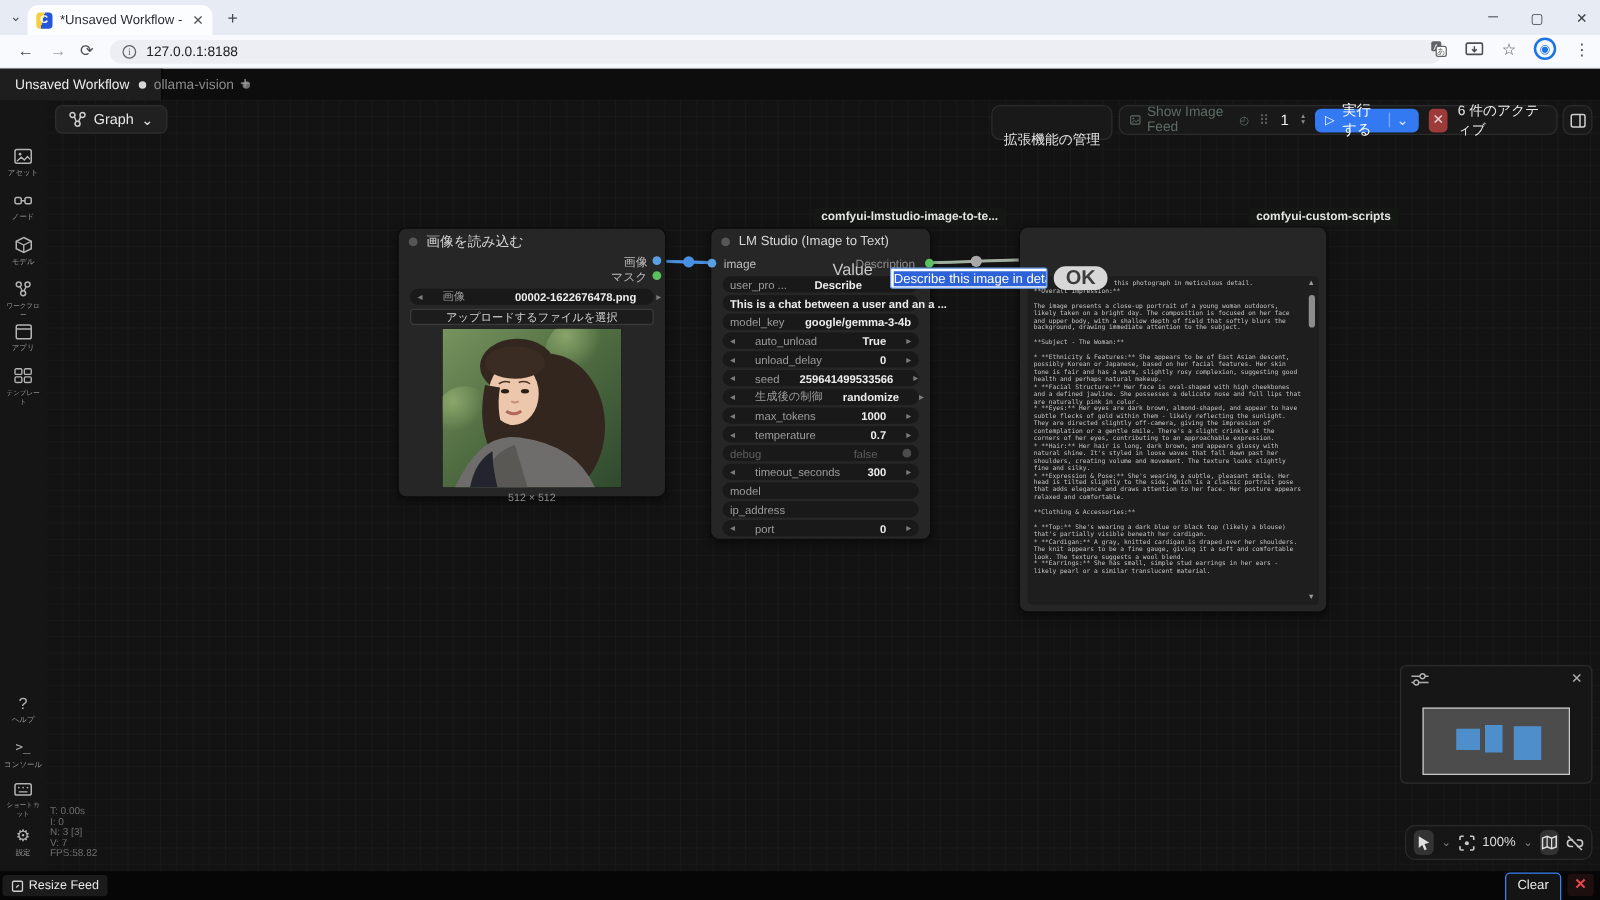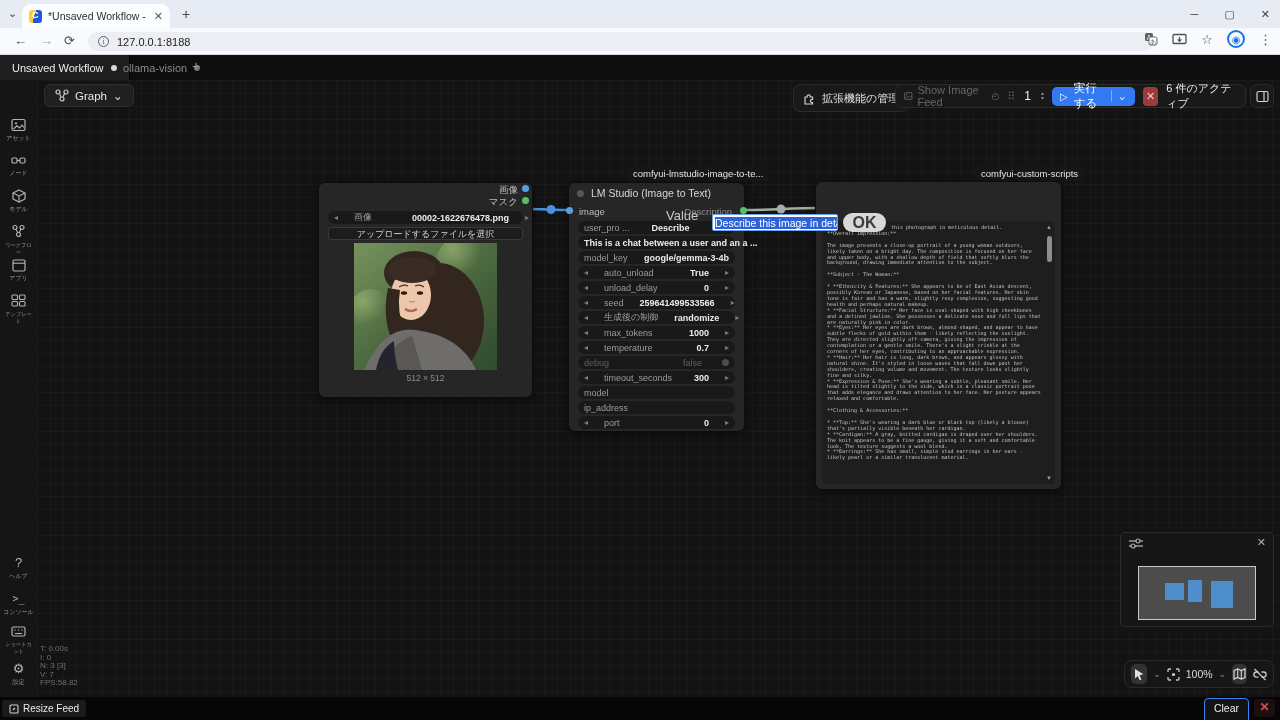--- a/index.html
+++ b/index.html
@@ -48,21 +48,21 @@
 
   
   .logo-group { position:absolute; left:6px; top:85px; display:flex; align-items:center; gap:3px; }
   .comfy-logo { color:#cf5b33; font-weight:bold; font-size:17px; font-style:italic; }
   .chev { color:#8a8a8a; font-size:9px; }
   .graph-pill { position:absolute; left:44px; top:84px; height:23px; background:#202020; border:1px solid #2e2e2e;
     border-radius:6px; display:flex; align-items:center; gap:6px; padding:0 10px; }
   .graph-pill span { font-size:11.5px; color:#e8e8e8; }
   .mb-pill { position:absolute; top:84px; height:24px; background:#191919; border:1px solid #2c2c2c; border-radius:7px;
     display:flex; align-items:center; }
-  .ext-pill { left:793px; padding:13px 9px; gap:6px; }
+  .ext-pill { left:793px; padding:13px 9px; gap:6px;flex-direction:column; }
   .ext-pill span { font-size:11px; color:#e3e3e3; }
   .run-group { left:895px; width:351px; padding:0 8px; gap:8px; }
   .feed-label { font-size:11px; color:#5f6b63; display:flex; gap:5px; align-items:center; }
   .drag-dots { color:#5b5b5b; font-size:11px; letter-spacing:-1px; }
   .queue-num { font-size:12px; color:#efefef; padding:0 2px; }
   .spinners { display:flex; flex-direction:column; font-size:6px; color:#8a8a8a; line-height:5px; }
   .run-btn { height:19px; background:#3279f2; border-radius:5px; display:flex; align-items:center; padding:0 8px; gap:6px; }
   .run-btn .play { color:#fff; font-size:10px; }
   .run-btn span { font-size:11.5px; color:#fff; }
   .run-btn .divider { width:1px; height:12px; background:rgba(255,255,255,.35); }
@@ -81,22 +81,22 @@
 
   
   .stats { position:absolute; left:3px; top:565px; font-size:8px; line-height:8.6px; color:#6f6f6f; }
 
   
   .node { position:absolute; background:#262626; border:1px solid #0c0c0c; border-radius:7px;
     box-shadow:0 3px 8px rgba(0,0,0,.45); }
   .node-header { height:20px; display:flex; align-items:center; gap:7px; padding:0 8px; }
   .collapse-dot { width:7px; height:7px; border-radius:50%; background:#565656; flex:none; }
   .node-title { font-size:11px; color:#d6d6d6; white-space:nowrap; }
-  .badge { position:absolute; font-size:9.5px; font-weight:normal; color:#e4e4e4; background:#141714;
-    padding:2px 6px; border-radius:3px; white-space:nowrap; }
+  .badge { position:absolute; font-size:9.5px; font-weight:bold; color:#e4e4e4; background:#141714;
+    padding:2px 6px; border-radius:3px; white-space:nowrap;margin-left:24px; }
   .port-row { position:relative; height:12px; font-size:9.5px; color:#bdbdbd; }
   .port-dot { width:7px; height:7px; border-radius:50%; position:absolute; top:2px; }
   .dot-blue { background:#5b9fe3; } .dot-green { background:#59c15e; }
   .widget { margin:2px 9px 0; height:13px; background:#191919; border-radius:7px; display:flex;
     align-items:center; padding:0 6px; gap:16px; font-size:9px; }
   .w-arrow { color:#7c7c7c; font-size:8px; flex:none; }
   .w-label { color:#9c9c9c; white-space:nowrap; }
   .w-value { color:#ececec; margin-left:auto; white-space:nowrap; }
   .widget.dim .w-label, .widget.dim .w-value { color:#5f5f5f; }
   .toggle-dot { width:7px; height:7px; border-radius:50%; background:#4c4c4c; flex:none; margin-left:4px; }
@@ -212,20 +212,24 @@
 <div class="canvas">
 
   <svg class="abs" style="left:0;top:0" width="1243" height="617">
     <path d="M492 129 C505 129 518 130 534 130" stroke="#4a90e2" stroke-width="2.5" fill="none"></path>
     <circle cx="514" cy="129.5" r="4.5" fill="#4a90e2"></circle>
     <path d="M709 130 C735 130 755 128 783 128" stroke="#9fb0a0" stroke-width="2.5" fill="none"></path>
     <circle cx="744" cy="129" r="4.5" fill="#a9a9a9"></circle>
   </svg>
 
   <div class="node" style="left:281px; top:102px; width:215px; height:216px;">
+    <div class="node-header">
+      <span class="collapse-dot"></span>
+      <span class="node-title">画像を読み込む</span>
+    </div>
     <div class="port-row">
       <span style="position:absolute; right:14px; top:1px;">画像</span>
       <span class="port-dot dot-blue" style="right:3px;"></span>
     </div>
     <div class="port-row">
       <span style="position:absolute; right:14px; top:1px;">マスク</span>
       <span class="port-dot dot-green" style="right:3px;"></span>
     </div>
     <div class="widget" style="margin-top:4px">
       <span class="w-arrow">◂</span>

